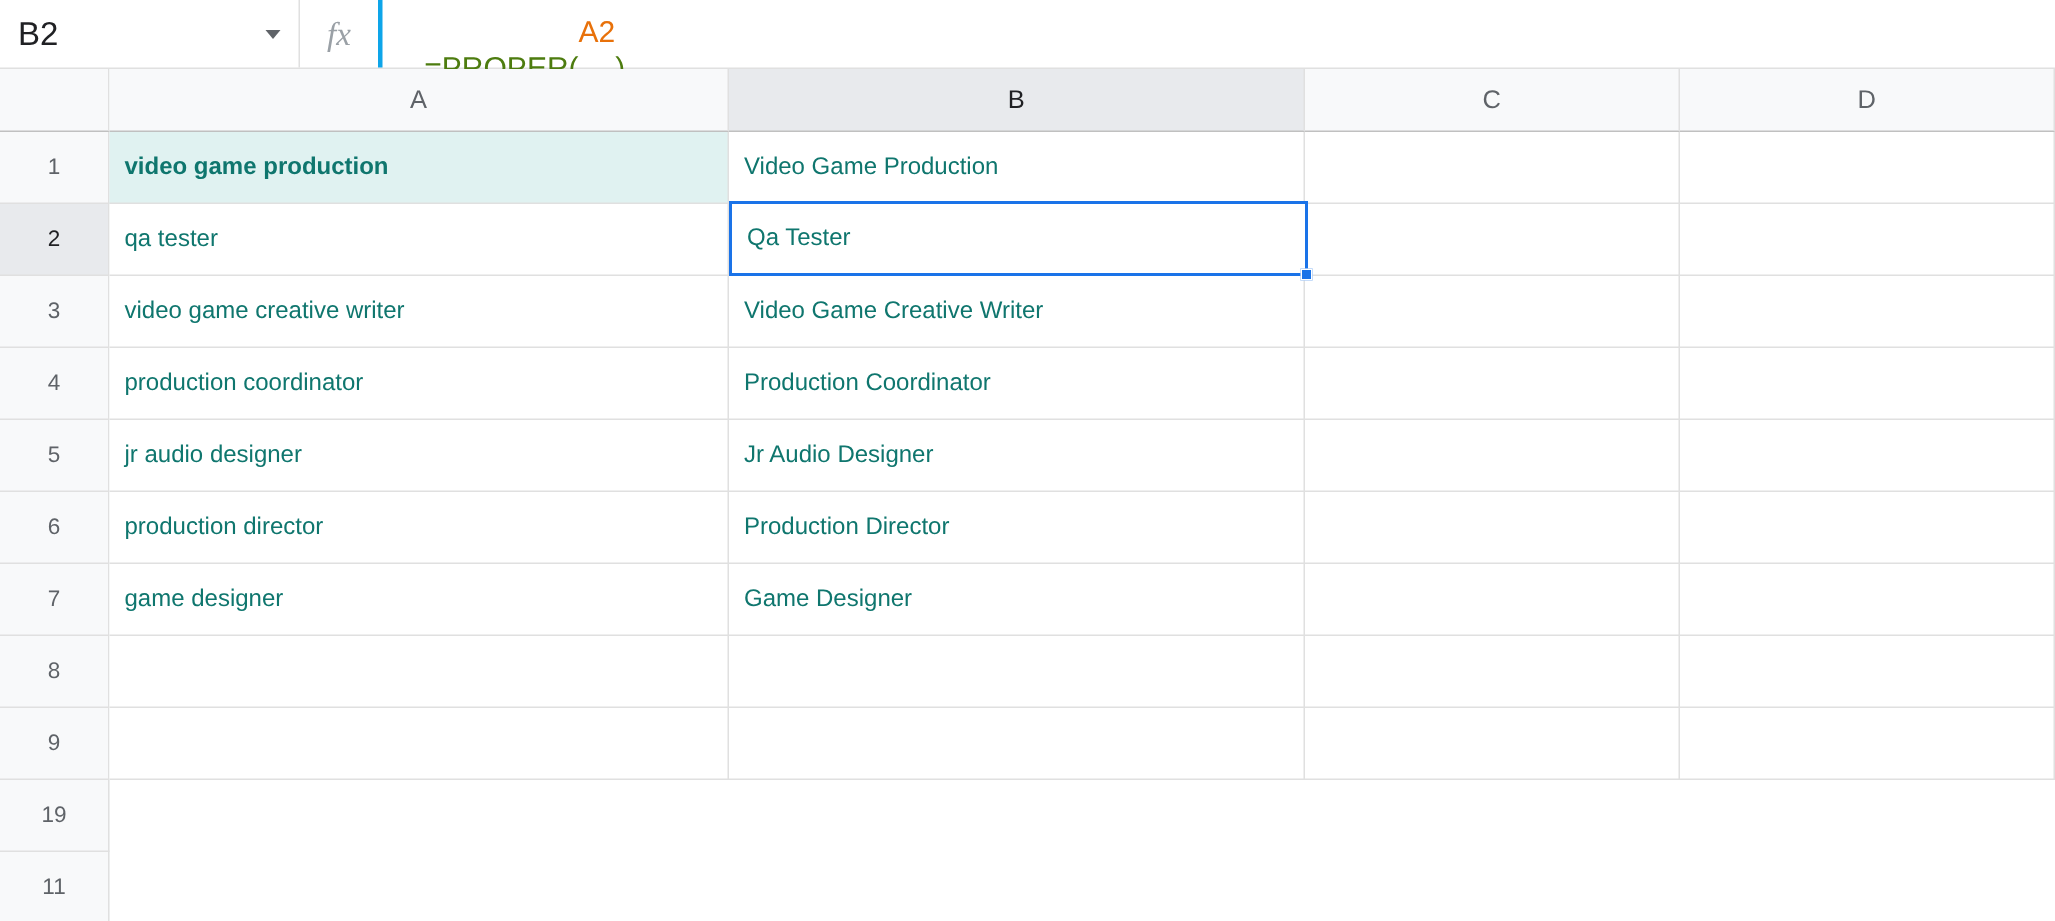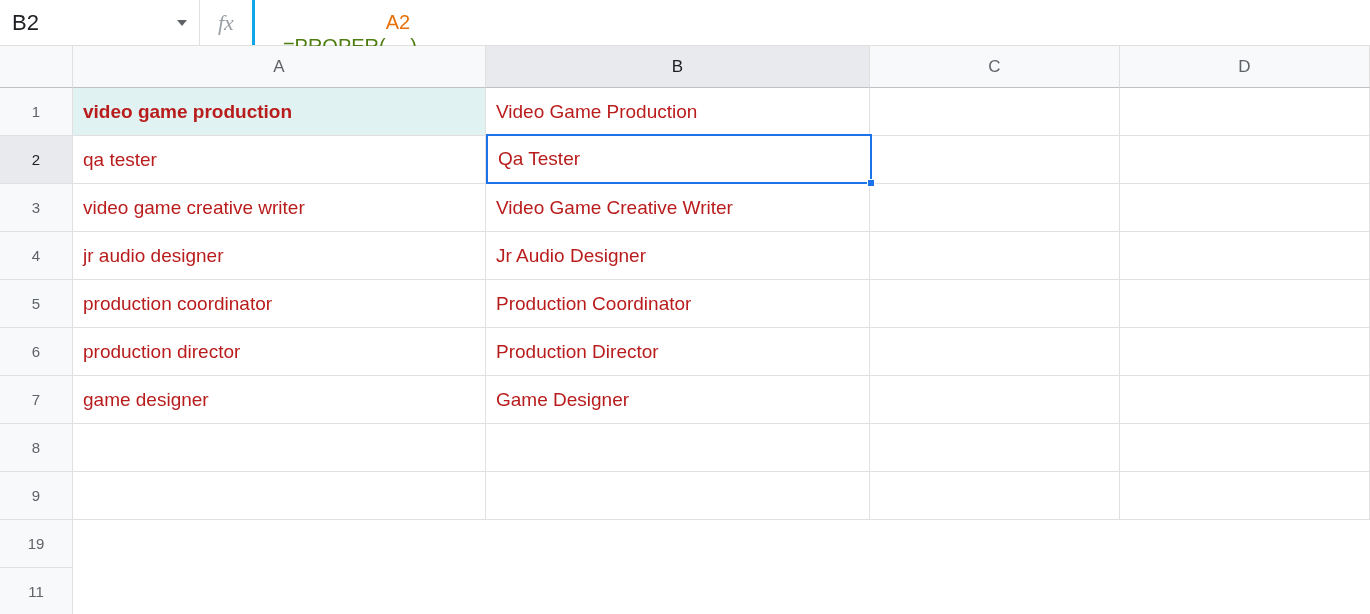--- a/index.html
+++ b/index.html
@@ -130,22 +130,22 @@
     .grid-row {
       display: flex;
       height: 48px;
     }
     .cell {
       border-right: 1px solid #e0e0e0;
       border-bottom: 1px solid #e0e0e0;
       padding: 0 10px;
       display: flex;
       align-items: center;
-      font-size: 19px;
-      color: #b91c1c;
+      font-size: 16px;
+      color: #0f766e;
       background: #fff;
       position: relative;
     }
     .cell.highlight {
       background: #e0f2f1;
       font-weight: bold;
     }
     .cell.selected {
       border: 2.5px solid #1a73e8;
       z-index: 10;
@@ -214,28 +214,28 @@
         <div class="cell col-c"></div>
         <div class="cell col-d"></div>
       </div>
       <div class="grid-row">
         <div class="cell col-a">video game creative writer</div>
         <div class="cell col-b">Video Game Creative Writer</div>
         <div class="cell col-c"></div>
         <div class="cell col-d"></div>
       </div>
       <div class="grid-row">
+        <div class="cell col-a">production coordinator</div>
+        <div class="cell col-b">Production Coordinator</div>
+        <div class="cell col-c"></div>
+        <div class="cell col-d"></div>
+      </div>
+      <div class="grid-row">
         <div class="cell col-a">jr audio designer</div>
         <div class="cell col-b">Jr Audio Designer</div>
-        <div class="cell col-c"></div>
-        <div class="cell col-d"></div>
-      </div>
-      <div class="grid-row">
-        <div class="cell col-a">production coordinator</div>
-        <div class="cell col-b">Production Coordinator</div>
         <div class="cell col-c"></div>
         <div class="cell col-d"></div>
       </div>
       <div class="grid-row">
         <div class="cell col-a">production director</div>
         <div class="cell col-b">Production Director</div>
         <div class="cell col-c"></div>
         <div class="cell col-d"></div>
       </div>
       <div class="grid-row">

